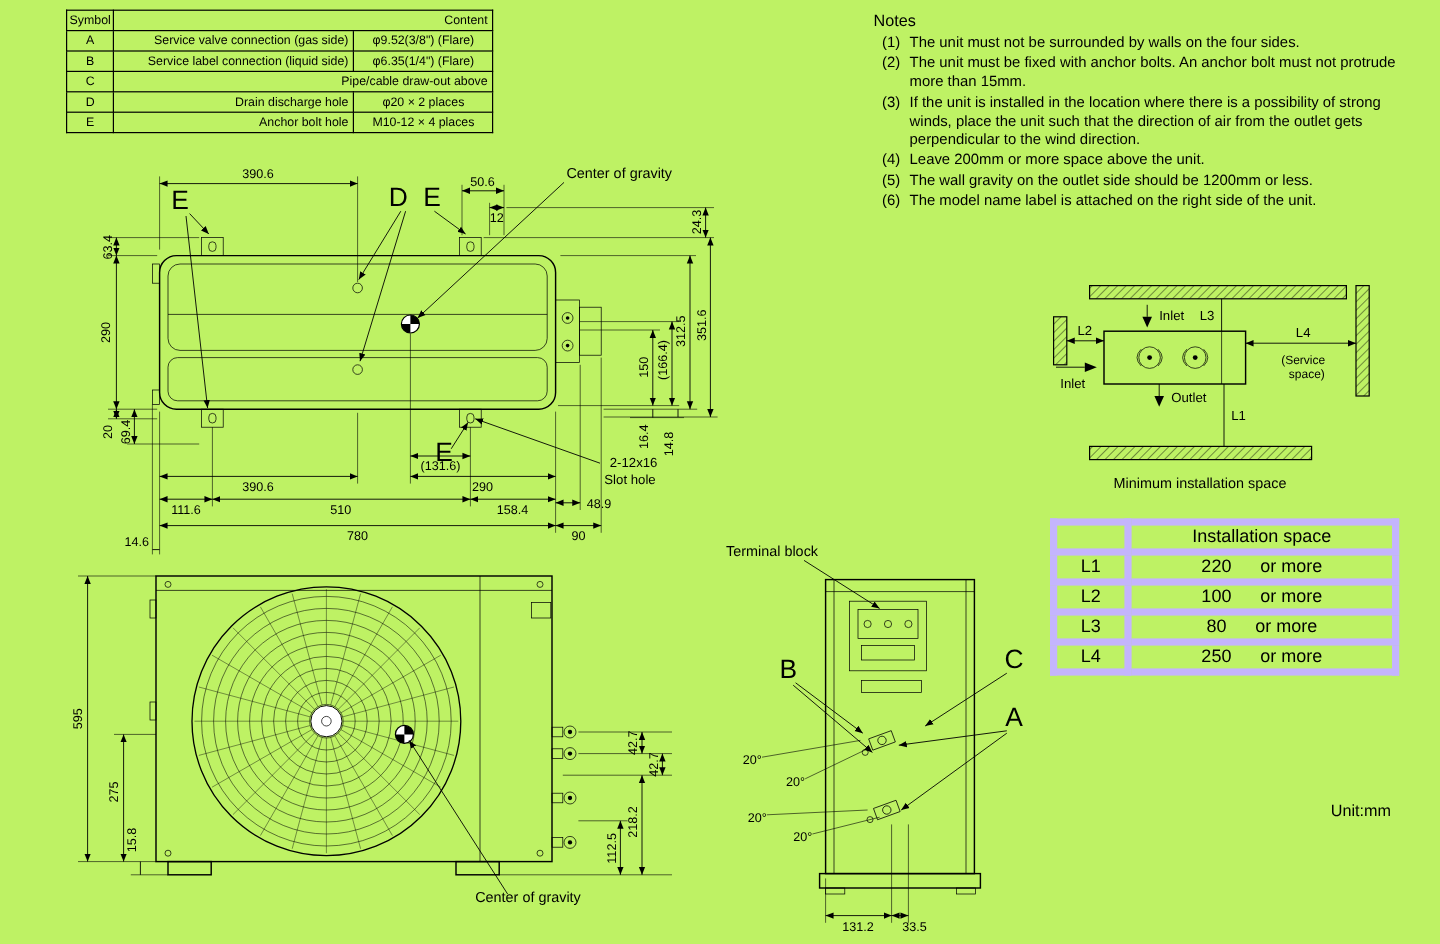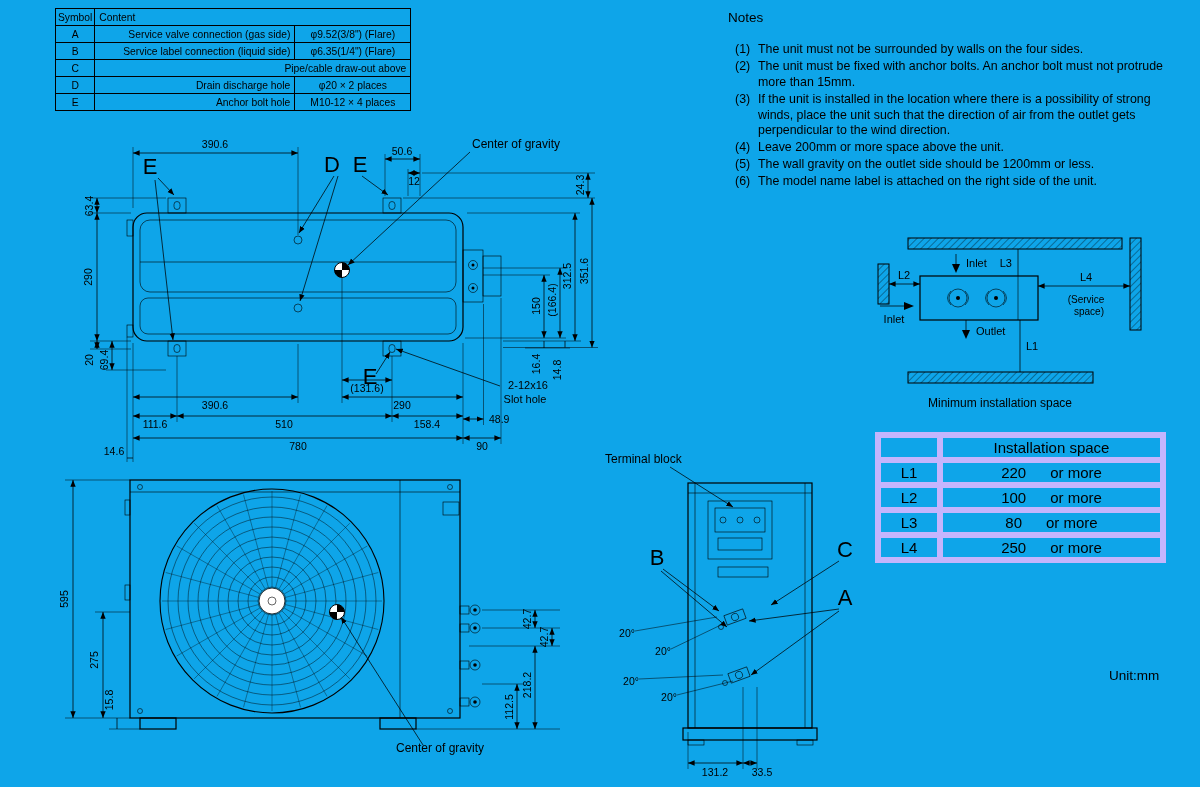--- a/index.html
+++ b/index.html
@@ -1,30 +1,30 @@
 <!DOCTYPE html>
 <html><head>
 <meta charset="utf-8">
 <style>
   * { margin:0; padding:0; box-sizing:border-box; }
   html,body { background:#fff; }
   body { font-family:"Liberation Sans", sans-serif; color:#000; }
-  #canvas { position:relative; width:1200px; height:787px; background:#0ea5e9; overflow:hidden; }
+  #canvas { position:relative; width:1200px; height:787px; background:#bef264; overflow:hidden; }
   .abs { position:absolute; }
 
   table { border-collapse:collapse; }
   .symtable { font-size:10.3px; }
   .symtable td, .symtable th { border:1px solid #000; font-weight:normal; padding:1.5px 4px; height:17px; }
   .symtable .sym  { width:34px;  text-align:center; padding:1.5px 2px; }
   .symtable .desc { width:200px; text-align:right; }
   .symtable .spec { width:116px; text-align:center; }
-  .symtable th { text-align:left; }
+  .symtable th { text-align:right; }
 
   .notes { width:458px; font-size:12.4px; }
-  .notes-title { font-size:13.5px; margin-bottom:17px; }
+  .notes-title { font-size:13.5px; margin-bottom:3px; }
   .note-item { display:flex; line-height:1.28; margin-bottom:1px; }
   .note-num { width:30px; flex:none; padding-left:7px; }
   .note-text { flex:1; }
 
   .insttable { font-size:15px; }
   .insttable td { border:6px solid #c4b5fd; height:25px; text-align:center; }
   .insttable .lcol { width:62px; }
   .insttable .vcol { width:223px; }
   .sfx { margin-left:24px; }
 

